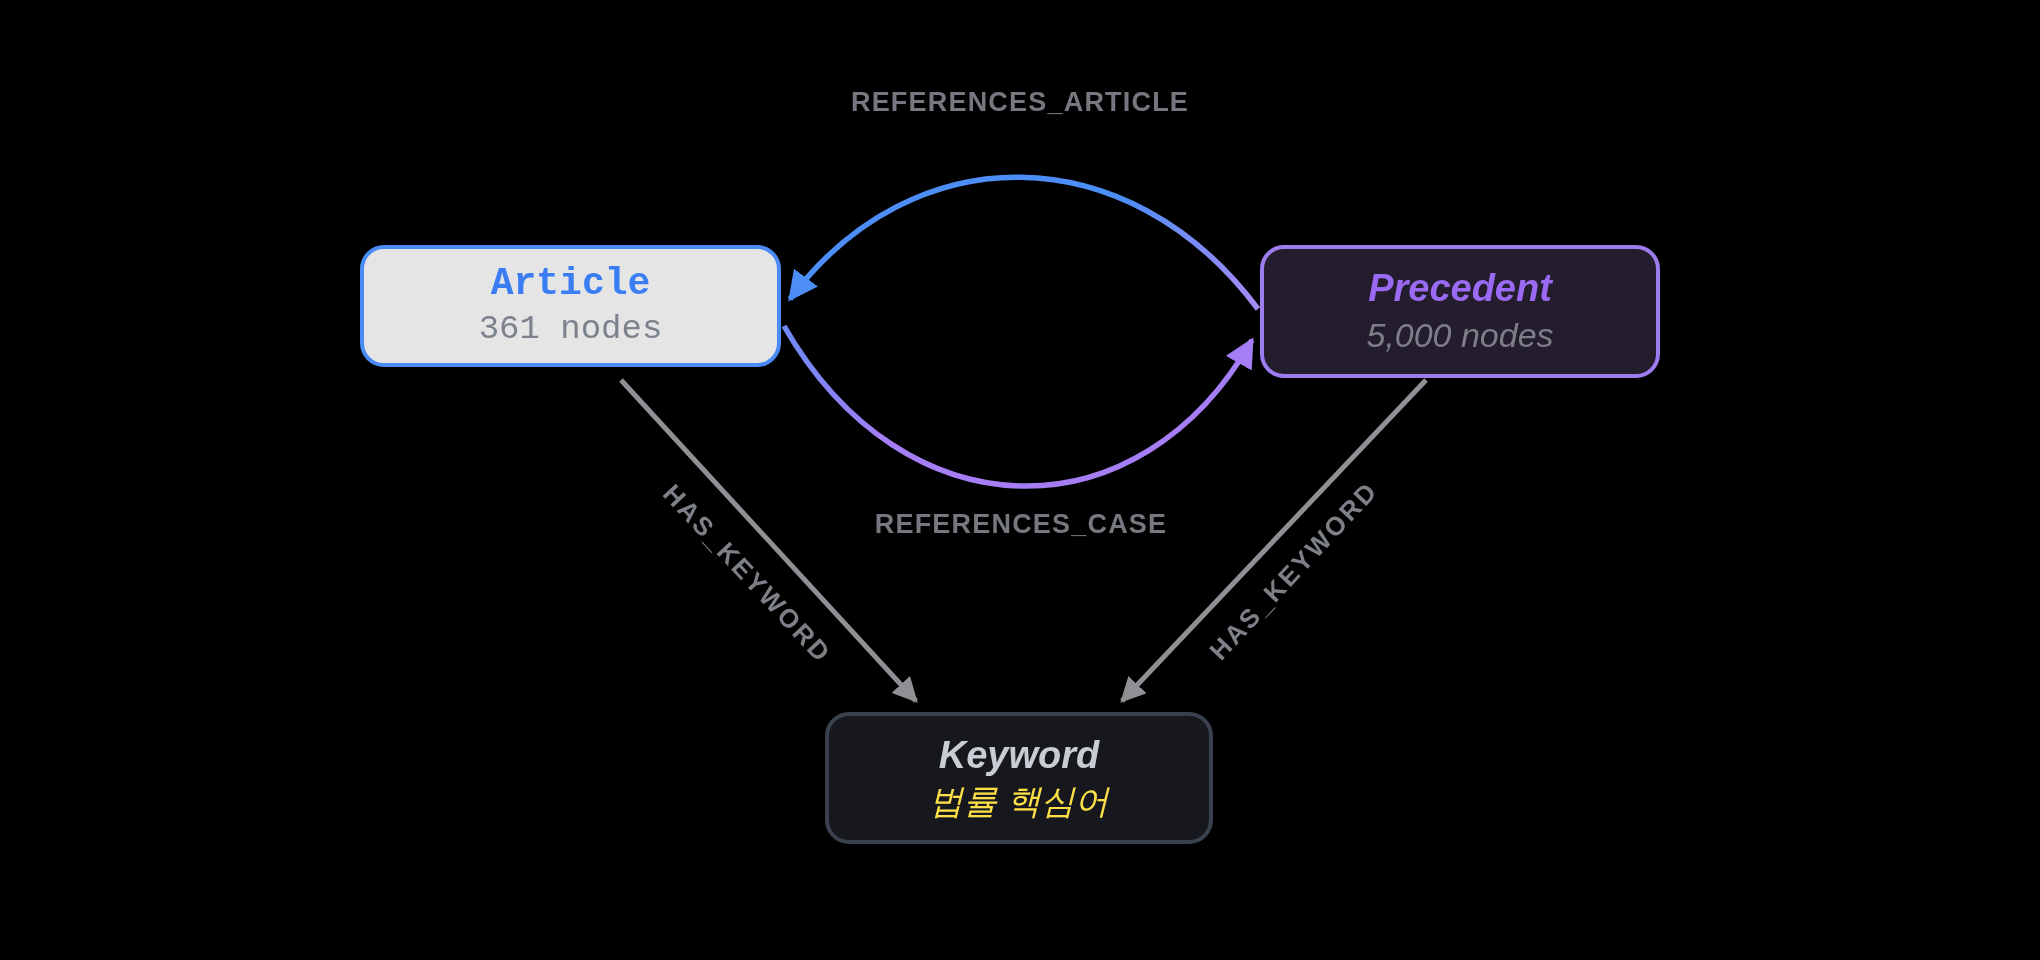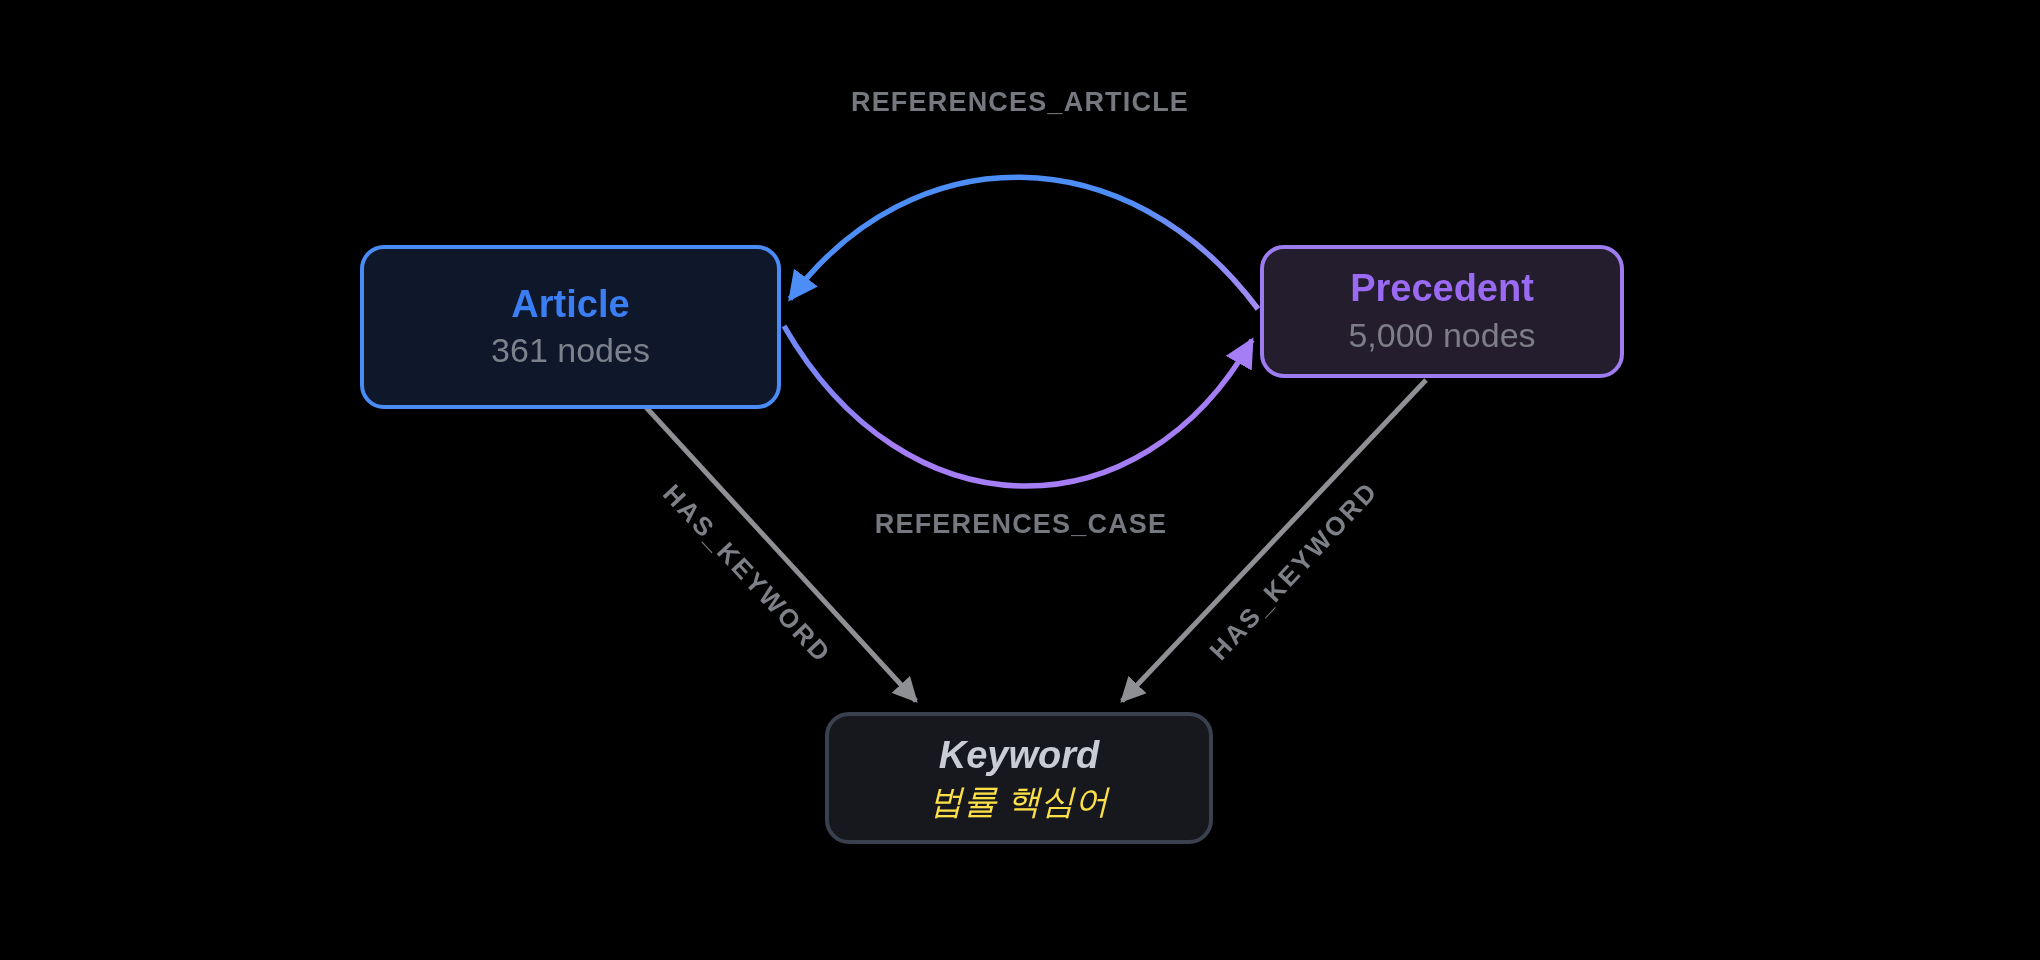--- a/index.html
+++ b/index.html
@@ -9,25 +9,25 @@
   }
   #edges { position:absolute; left:0; top:0; }
 
   .node {
     position:absolute; box-sizing:border-box; border-radius:24px; border:4px solid;
     display:flex; flex-direction:column; align-items:center; justify-content:center; gap:4px;
   }
   .node .title { font-size:38px; font-weight:700; line-height:1.15; }
   .node .subtitle { font-size:34px; font-weight:400; line-height:1.2; }
 
-  #node-article   { left:360px;  top:245px; width:421px; height:164px; background:#0f172a; border-color:#4a8cf5; }
+  #node-article   { left:360px;  top:245px; width:421px; height:122px; background:#e5e5e5; border-color:#4a8cf5;font-family:Liberation Mono, monospace; }
   #node-article .title    { color:#3b7ef4; }
   #node-article .subtitle { color:#7c828c; }
 
-  #node-precedent { left:1260px; top:245px; width:364px; height:133px; background:#231d2e; border-color:#9d7cf0; }
+  #node-precedent { left:1260px; top:245px; width:400px; height:133px; background:#231d2e; border-color:#9d7cf0;font-style:italic; }
   #node-precedent .title    { color:#9a6af2; }
   #node-precedent .subtitle { color:#7e7e88; }
 
   #node-keyword   { left:825px;  top:712px; width:388px; height:132px; background:#16181d; border-color:#3a414e;font-style:italic; }
   #node-keyword .title    { color:#c9cdd3; }
   #node-keyword .subtitle { color:#fde047; }
 
   .edge-label {
     position:absolute; font-weight:700; color:#75787e; white-space:nowrap;
     font-size:27px; letter-spacing:1.2px; transform:translate(-50%,-50%);

